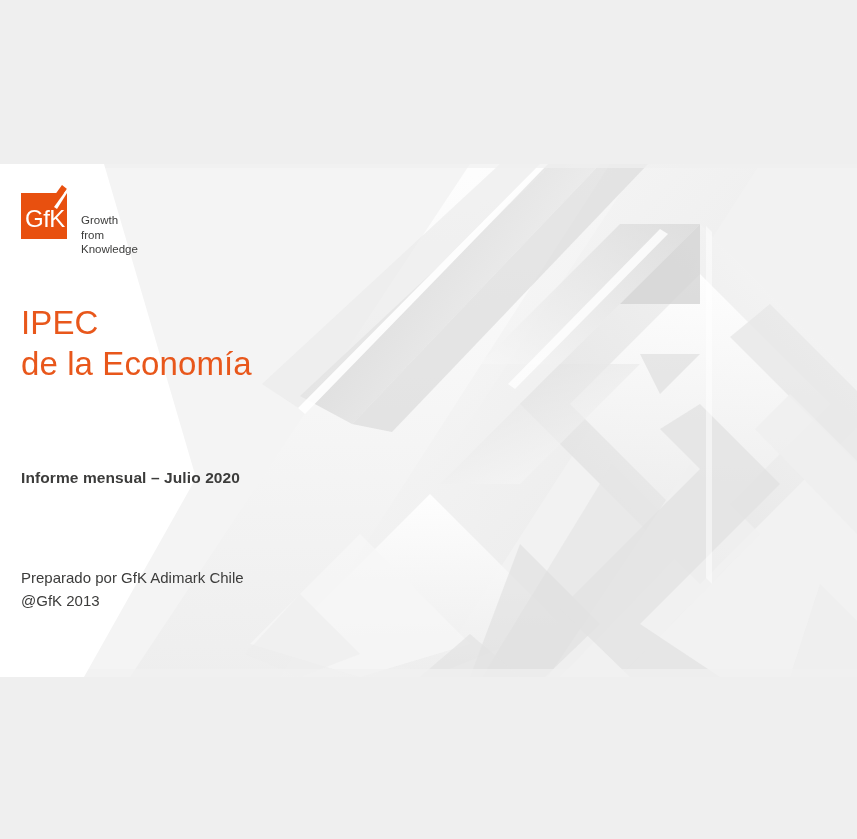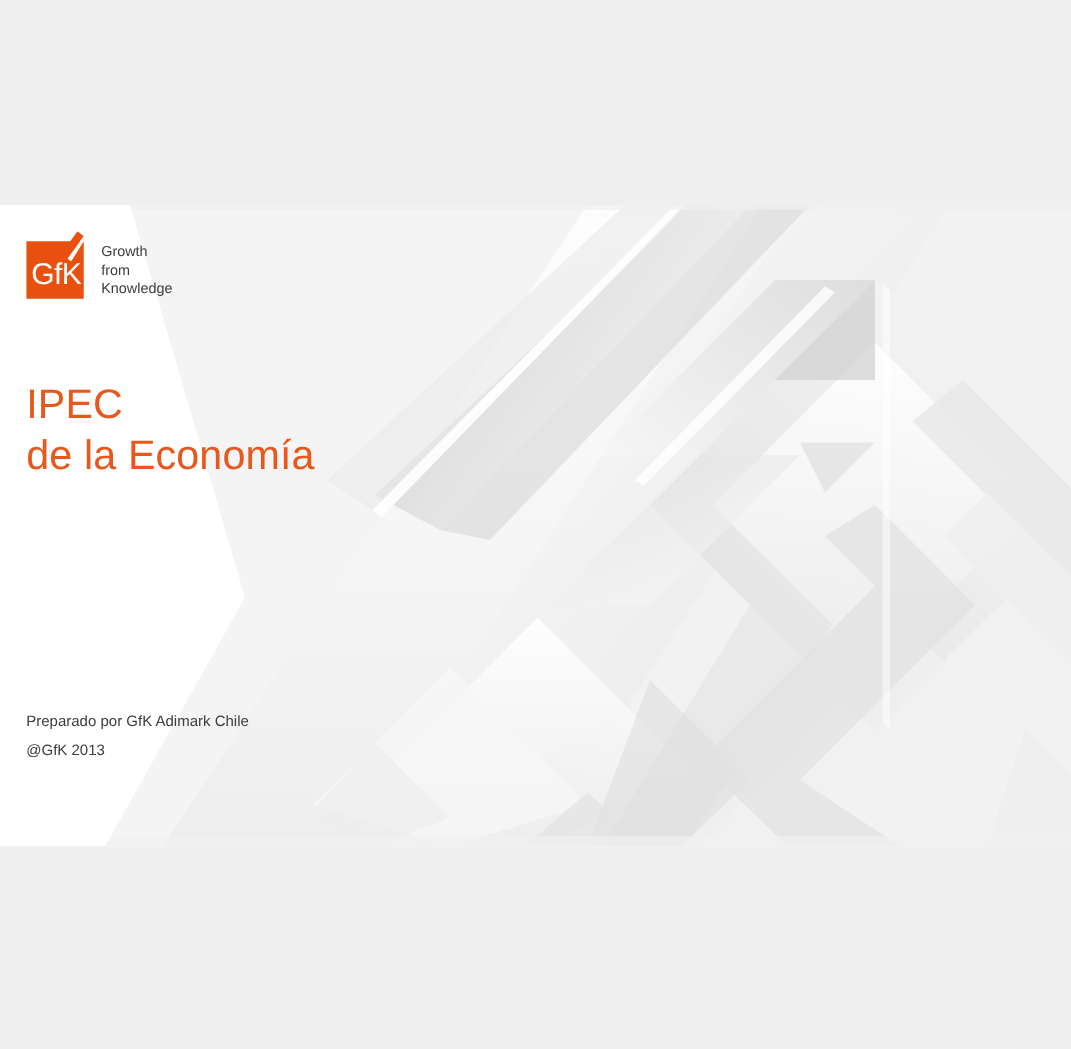--- a/index.html
+++ b/index.html
@@ -73,21 +73,21 @@
   .logo-mark {
     position: relative;
     width: 48px;
     height: 48px;
     flex: 0 0 auto;
   }
   .logo-mark svg { display: block; width: 48px; height: 56px; margin-top: -8px; }
 
   .logo-claim {
     margin-left: 12px;
-    margin-top: 2px;
+    margin-top: 20px;
     font-size: 11.5px;
     line-height: 14.5px;
     color: #3c3c3b;
     font-family: "Liberation Sans", sans-serif;
     white-space: pre-line;
   }
 
   
   #title-block {
     position: absolute;
@@ -118,21 +118,21 @@
     white-space: nowrap;
   }
 
   
   #credits {
     position: absolute;
     left: 0;
     top: 402px;
   }
   .credit-line {
-    font-size: 12px;
+    font-size: 15px;
     line-height: 23px;
     color: #3c3c3b;
     font-family: "Liberation Sans", sans-serif;
     white-space: nowrap;
   }
 </style>
 </head>
 <body>
 
 <div id="page">
@@ -232,20 +232,21 @@
         <span class="logo-claim">Growth
 from
 Knowledge</span>
       </div>
 
       <div id="title-block">
         <div class="title-line">IPEC</div>
         <div class="title-line">de la Economía</div>
       </div>
 
+      <div id="subtitle">Informe mensual – Julio 2020</div>
 
       <div id="credits">
         <div class="credit-line">Preparado por GfK Adimark Chile</div>
         <div class="credit-line">@GfK 2013</div>
       </div>
 
     </div>
   </div>
 </div>
 

